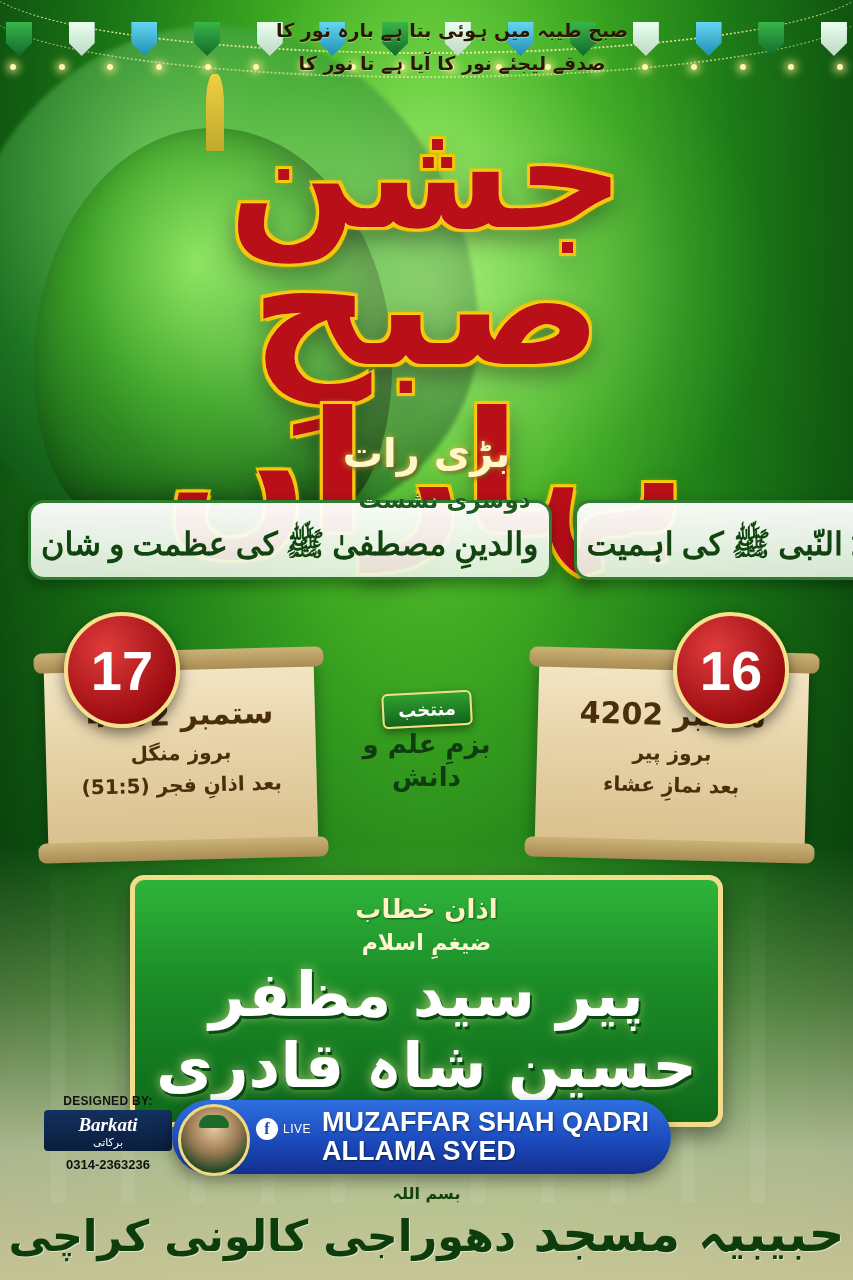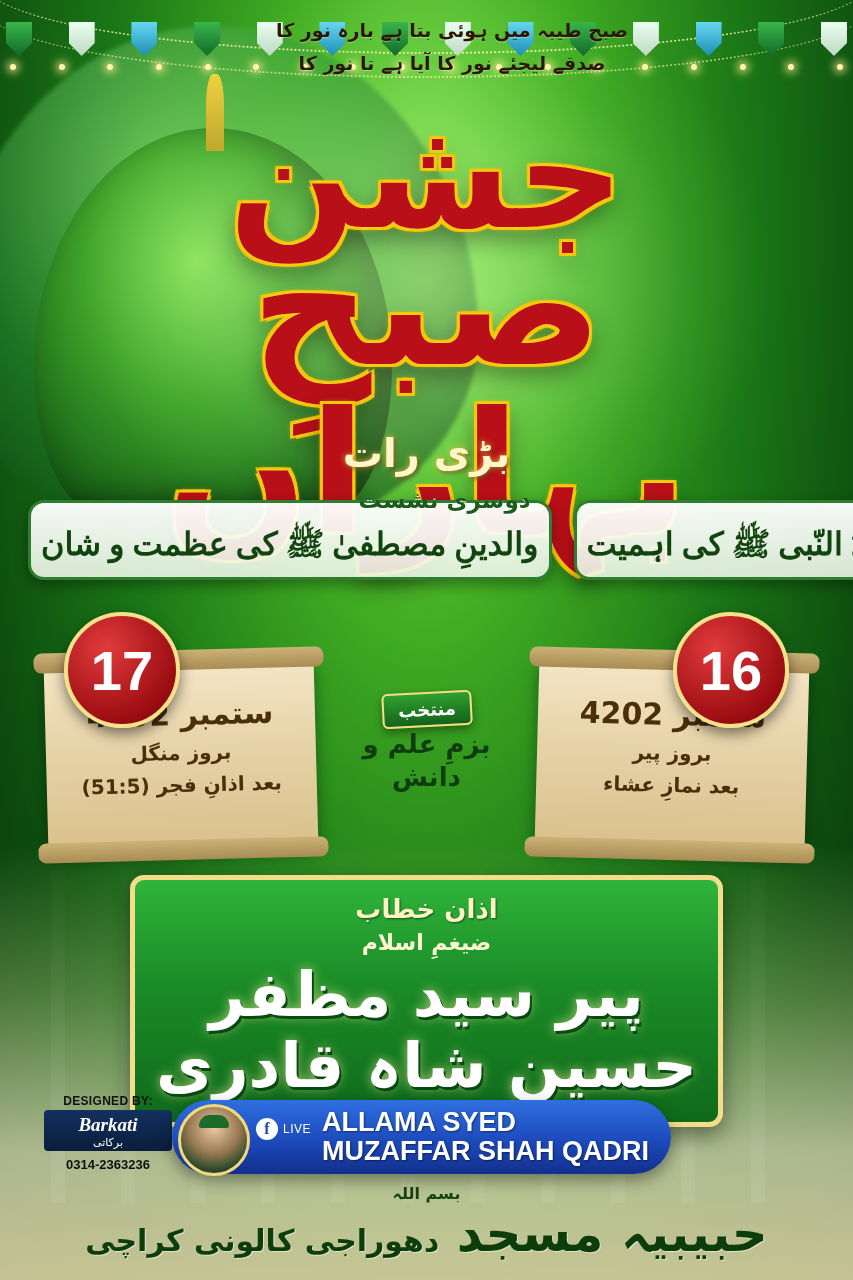--- a/index.html
+++ b/index.html
@@ -476,21 +476,21 @@
     margin-bottom: 2px;
   }
   .footer .mosque-name {
     font-size: 50px;
     font-weight: bold;
     color: #0e3d0c;
     line-height: 1.18;
     text-shadow: 1px 1px 0 rgba(255,255,255,0.5);
   }
   .footer .mosque-name .small {
-    font-size: 30px;
+    font-size: 43px;
   }
 </style>
 </head>
 <body>
 
 <div class="poster">
 
   <div class="bg-mosque"></div>
   <div class="dome"></div>
   <div class="glow-center"></div>
@@ -606,22 +606,22 @@
 
   <div class="livebar">
     <div class="avatar">
       <div class="cap"></div>
     </div>
     <div class="fb">
       <span class="circle">f</span>
       <span class="live">LIVE</span>
     </div>
     <div class="speaker-en">
+      <div>MUZAFFAR SHAH QADRI</div>
       <div>ALLAMA SYED</div>
-      <div>MUZAFFAR SHAH QADRI</div>
     </div>
   </div>
 
   <div class="footer">
     <div class="crest urdu">بسم اللہ</div>
     <div class="mosque-name urdu">
       <span>حبیبیہ مسجد</span>
       <span class="small">دھوراجی کالونی کراچی</span>
     </div>
   </div>

